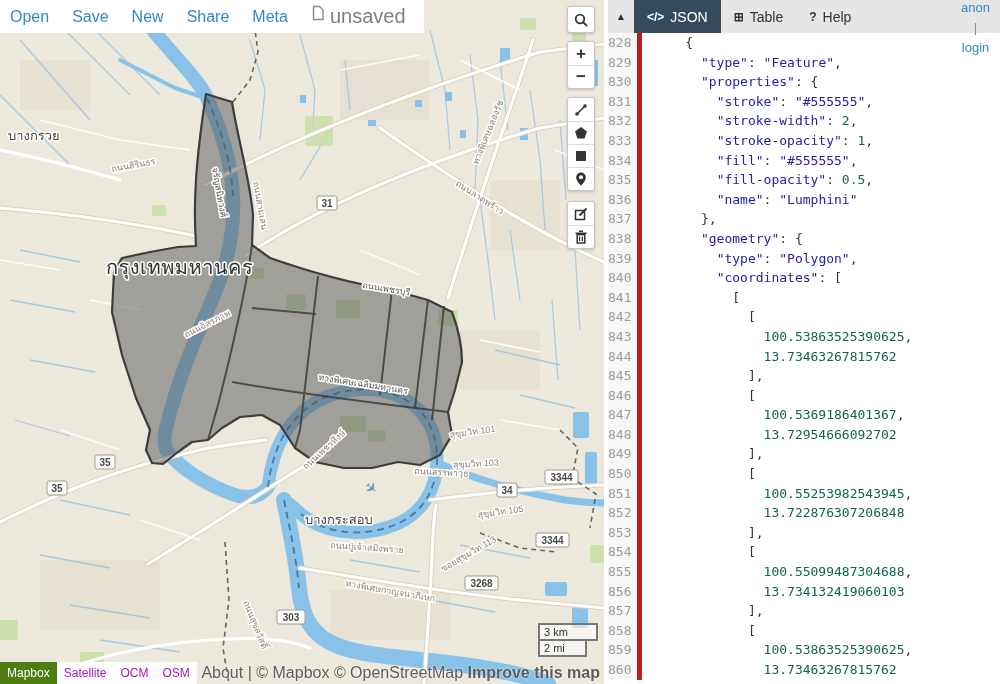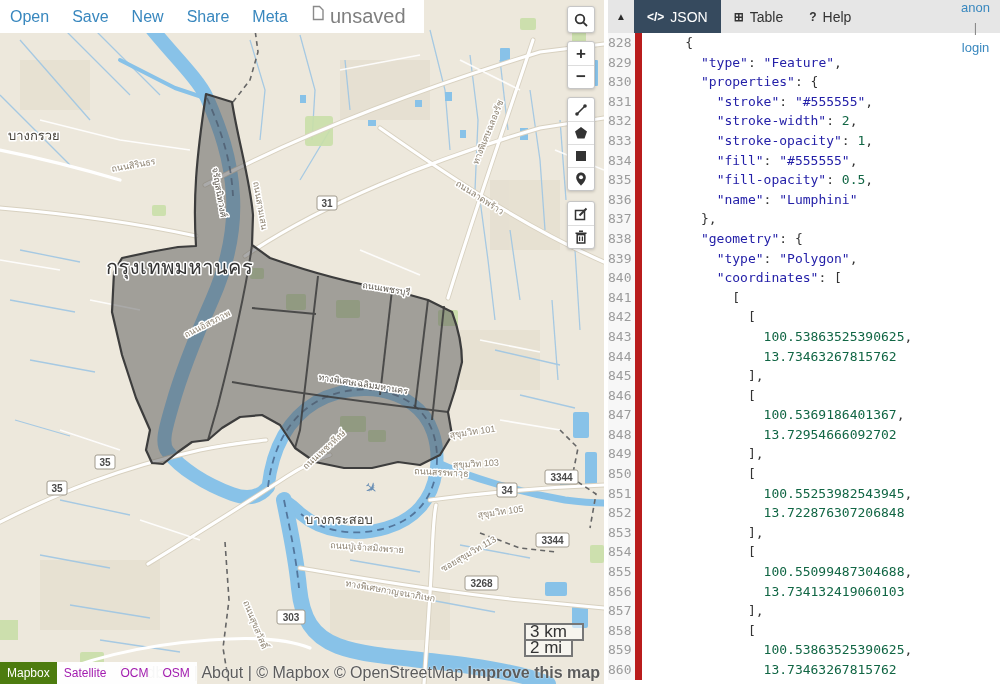--- a/index.html
+++ b/index.html
@@ -24,21 +24,21 @@
   .ctrl .cbtn + .cbtn { border-top: 1px solid #ddd; }
   .ctrl.search { top: 6px; } .ctrl.search .cbtn { height: 25px; }
   .ctrl.zoomctrl { top: 41px; } .ctrl.zoomctrl .cbtn { font-size: 17px; font-weight: bold; }
   .ctrl.drawctrl { top: 97px; }
   .ctrl.editctrl { top: 201px; }
 
   .layerswitch { position: absolute; left: 0; bottom: 0; display: flex; z-index: 6; font-size: 12px; }
   .layerswitch .lbtn { padding: 4px 7px; background: rgba(255,255,255,.95); color: #a21caf; cursor: pointer; }
   .layerswitch .lbtn.active { background: #4d7c0f; color: #fff; }
 
-  .scalebox { position: absolute; right: 20px; bottom: 27px; z-index: 4; font-size: 17px; color: #333; }
+  .scalebox { position: absolute; right: 6px; bottom: 27px; z-index: 4; font-size: 11px; color: #333; }
   .scaleline { background: rgba(255,255,255,.55); border: 2px solid #777; padding: 0 4px; line-height: 14px; }
   .scaleline.km { width: 60px; }
   .scaleline.mi { width: 49px; border-top: none; }
 
   .attrib { position: absolute; right: 4px; bottom: 2px; z-index: 4; font-size: 16px; color: #5c5c5c;
             text-shadow: 0 0 2px #fff; white-space: nowrap; }
   .attrib a { color: #5c5c5c; text-decoration: none; }
   .attrib .improve { font-weight: bold; }
 
   
@@ -53,21 +53,21 @@
   .tab .tabicon { font-size: 12px; font-weight: bold; }
   .tab.active { background: #364a5e; color: #fff; }
   .auth { margin-left: auto; display: flex; align-items: center; gap: 5px; padding-right: 10px; font-size: 13px; flex-direction: column; }
   .auth a { color: #3887be; text-decoration: none; cursor: pointer; }
   .auth .authsep { color: #888; }
 
   .editor { position: absolute; top: 33px; left: 0; right: 0; bottom: 0; overflow: hidden;
             font-family: "DejaVu Sans Mono", monospace; font-size: 13px; line-height: 19.6px; cursor: text; }
   .cm-row { display: flex; }
   .cm-gutter { width: 34px; flex: 0 0 34px; text-align: right; padding-right: 6px; color: #9b9b9b;
-               background: #f7f7f7; border-right: 7px solid #b91c1c; user-select: none; }
+               background: #f7f7f7; border-right: 5px solid #b91c1c; user-select: none; }
   .cm-code { padding-left: 12px; white-space: pre; color: #333; }
   .cm-key, .cm-str { color: #2420a8; }
   .cm-num { color: #116644; }
   .cm-pun { color: #333; }
 </style>
 </head>
 <body>
 
 <div class="app">
 

